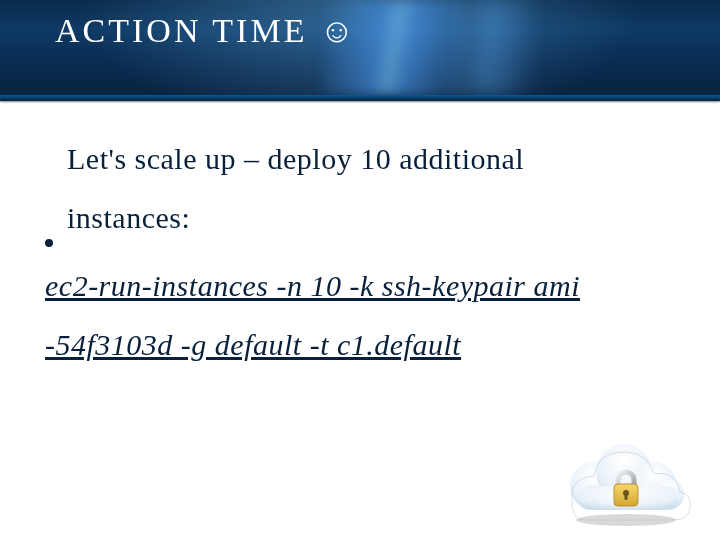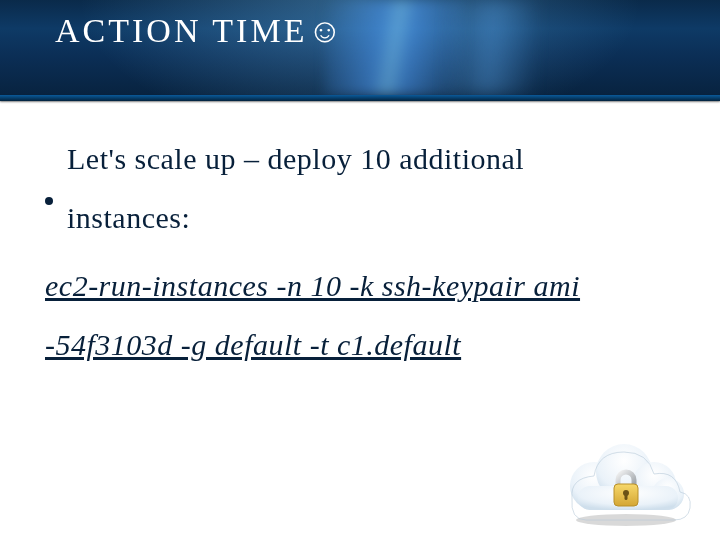--- a/index.html
+++ b/index.html
@@ -47,39 +47,40 @@
   .title {
     position: absolute;
     top: 12px;
     left: 55px;
     color: #ffffff;
     font-size: 34px;
     letter-spacing: 3px;
     font-weight: 400;
     display: flex;
     align-items: flex-start;
+    gap: 12px;
     font-family: 'Trajan Pro', 'Palatino Linotype', Georgia, serif;
   }
   .title .smiley {
     font-size: 34px;
     letter-spacing: 0;
   }
   .body {
     position: absolute;
     top: 130px;
     left: 45px;
     right: 40px;
     color: #08203a;
     font-size: 30px;
     line-height: 1.95;
     letter-spacing: 0.5px;
   }
   .bullet-row {
     display: flex;
-    align-items: center;
+    align-items: flex-end;
     gap: 14px;
   }
   .bullet-dot {
     flex: 0 0 auto;
     width: 8px; height: 8px;
     background: #08203a;
     border-radius: 50%;
     margin-top: 24px;
   }
   .bullet-text { flex: 1; }

